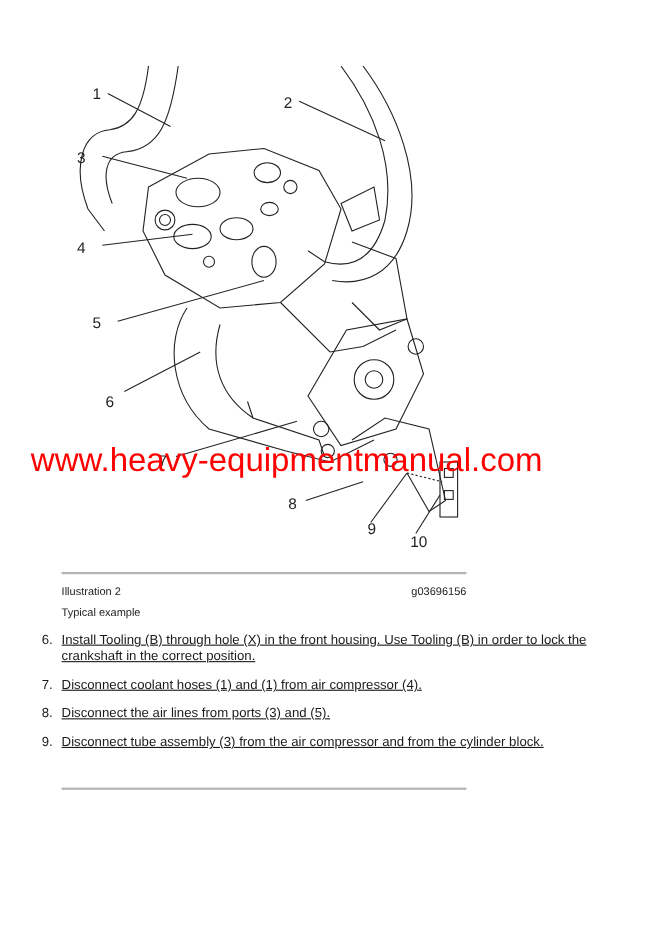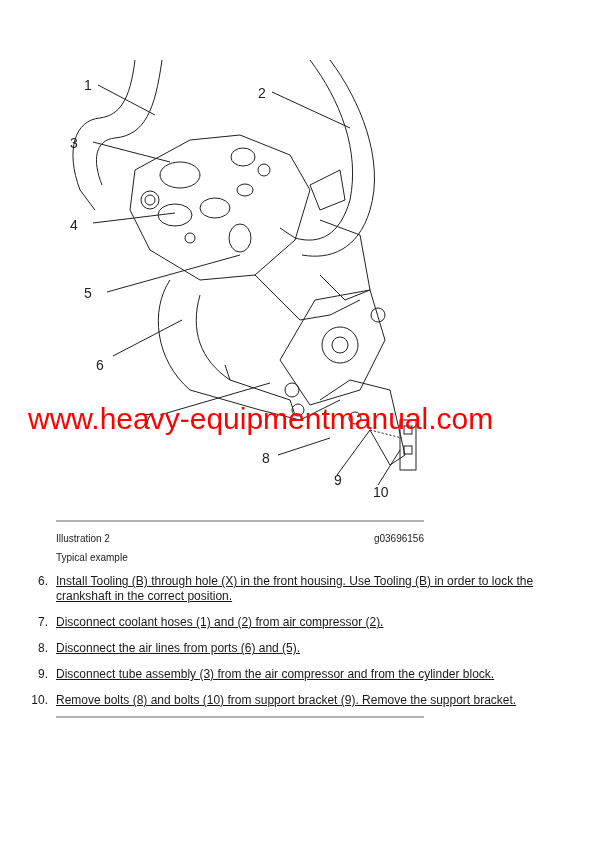--- a/index.html
+++ b/index.html
@@ -105,29 +105,25 @@
   <div class="row2">Typical example</div>
 </div>
 
 <div class="steps">
   <div class="step">
     <span class="num">6.</span>
     <span class="txt">Install Tooling (B) through hole (X) in the front housing. Use Tooling (B) in order to lock the crankshaft in the correct position.</span>
   </div>
   <div class="step">
     <span class="num">7.</span>
-    <span class="txt">Disconnect coolant hoses (1) and (2) from air compressor (2).</span>
+    <span class="txt">Disconnect coolant hoses (1) and (1) from air compressor (4).</span>
   </div>
   <div class="step">
     <span class="num">8.</span>
-    <span class="txt">Disconnect the air lines from ports (6) and (5).</span>
+    <span class="txt">Disconnect the air lines from ports (3) and (5).</span>
   </div>
   <div class="step">
     <span class="num">9.</span>
     <span class="txt">Disconnect tube assembly (3) from the air compressor and from the cylinder block.</span>
-  </div>
-  <div class="step">
-    <span class="num">10.</span>
-    <span class="txt">Remove bolts (8) and bolts (10) from support bracket (9). Remove the support bracket.</span>
   </div>
 </div>
 
 <div class="rule bottom"></div>
 
 </body></html>

